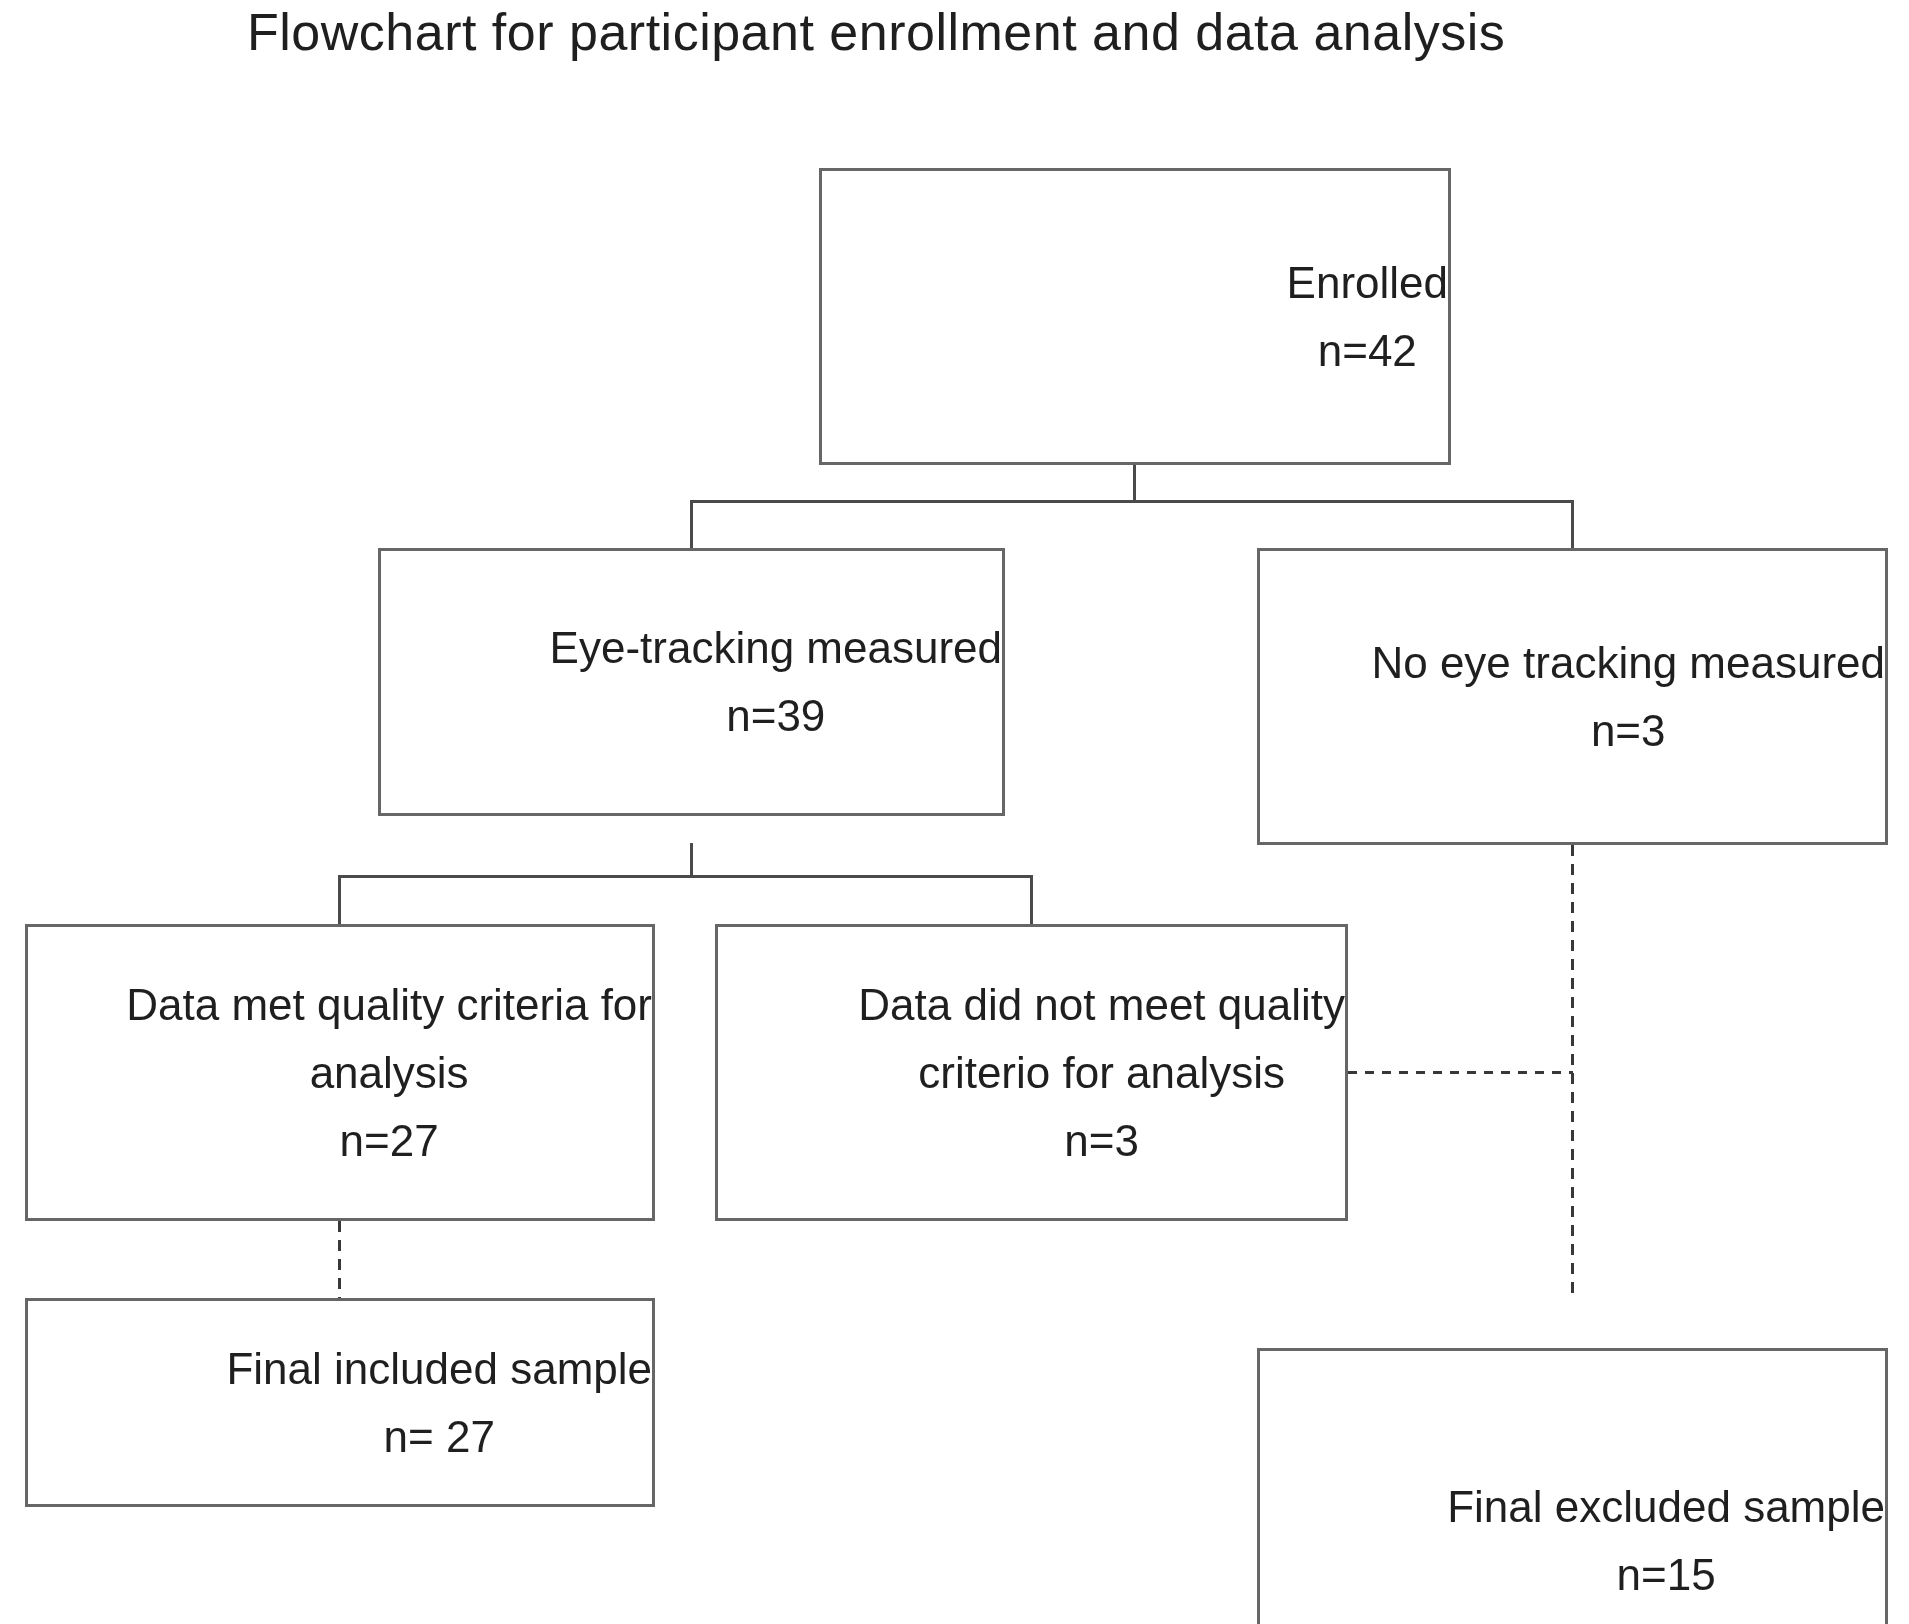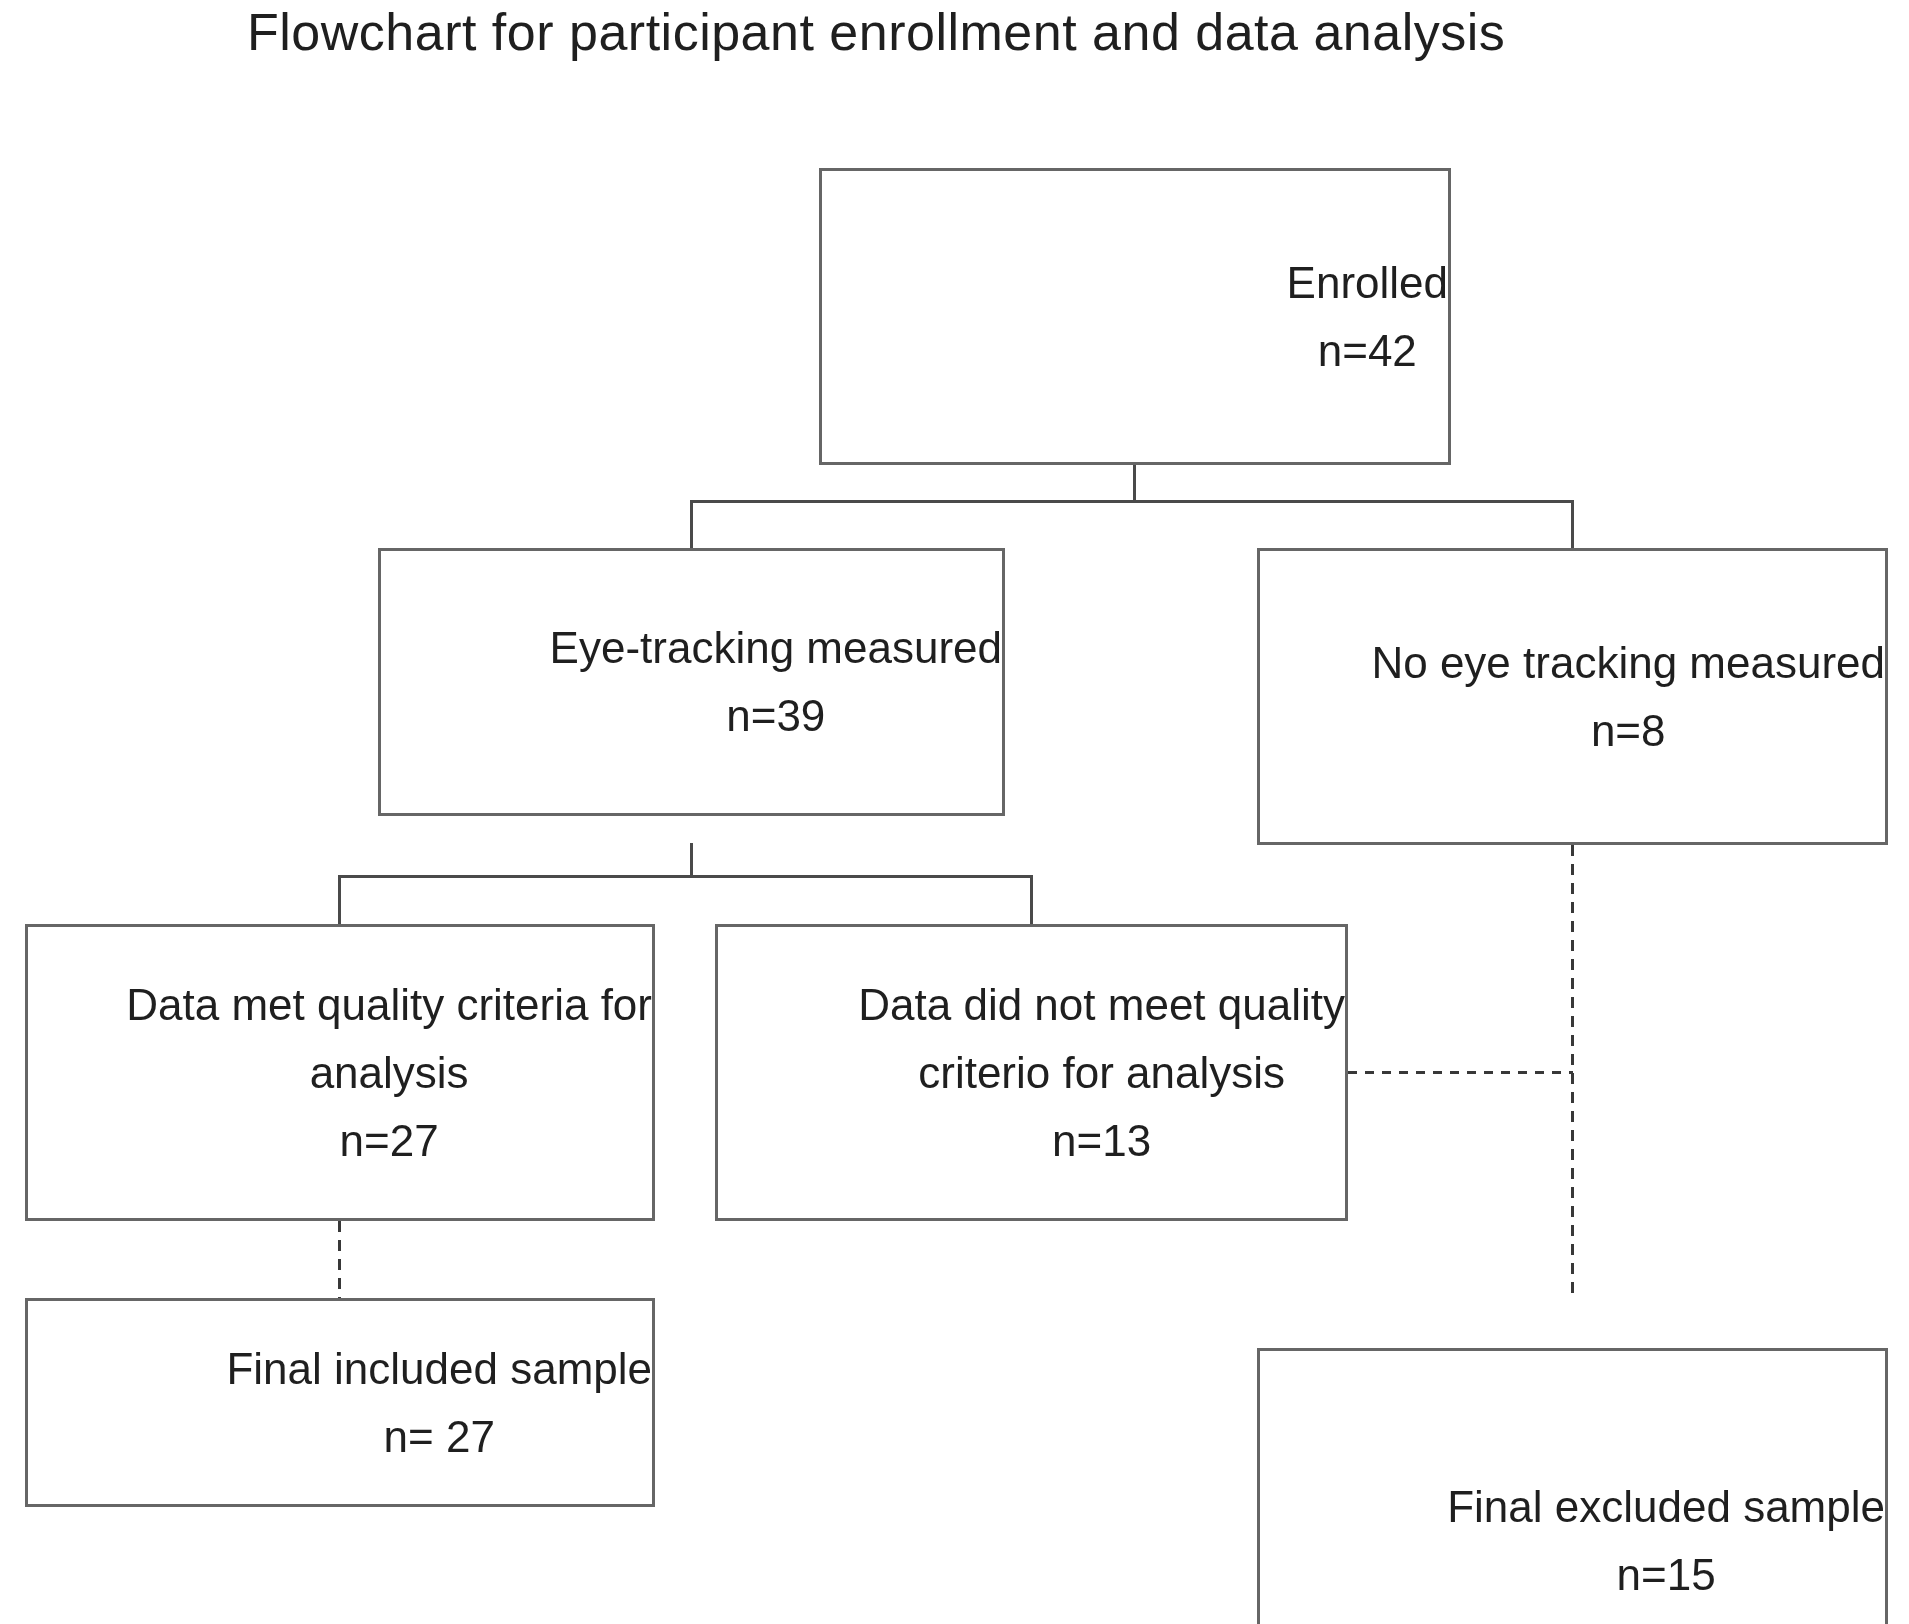--- a/index.html
+++ b/index.html
@@ -89,33 +89,33 @@
 n=42</div>
   </div>
 
   <div class="box" id="box-eye">
     <div class="box-text">Eye-tracking measured
 n=39</div>
   </div>
 
   <div class="box" id="box-no-eye">
     <div class="box-text">No eye tracking measured
-n=8</div>
+n=3</div>
   </div>
 
   <div class="box" id="box-met">
     <div class="box-text">Data met quality criteria for
 analysis
 n=27</div>
   </div>
 
   <div class="box" id="box-not-met">
     <div class="box-text">Data did not meet quality
 criterio for analysis
-n=13</div>
+n=3</div>
   </div>
 
   <div class="box" id="box-included">
     <div class="box-text">Final included sample
 n= 27</div>
   </div>
 
   <div class="box" id="box-excluded">
     <div class="box-text">Final excluded sample
 n=15</div>

